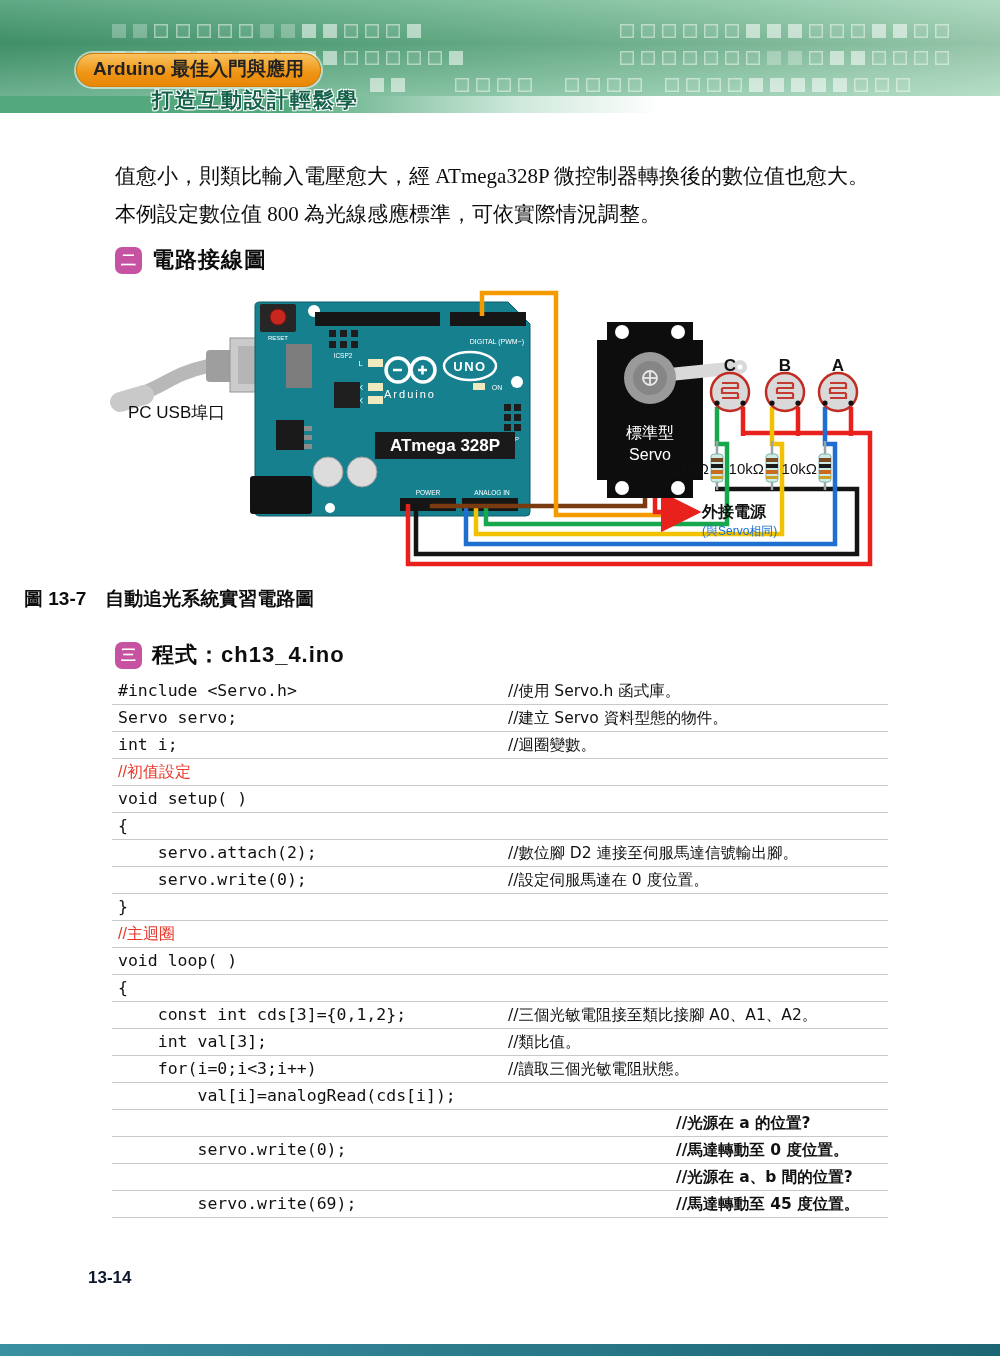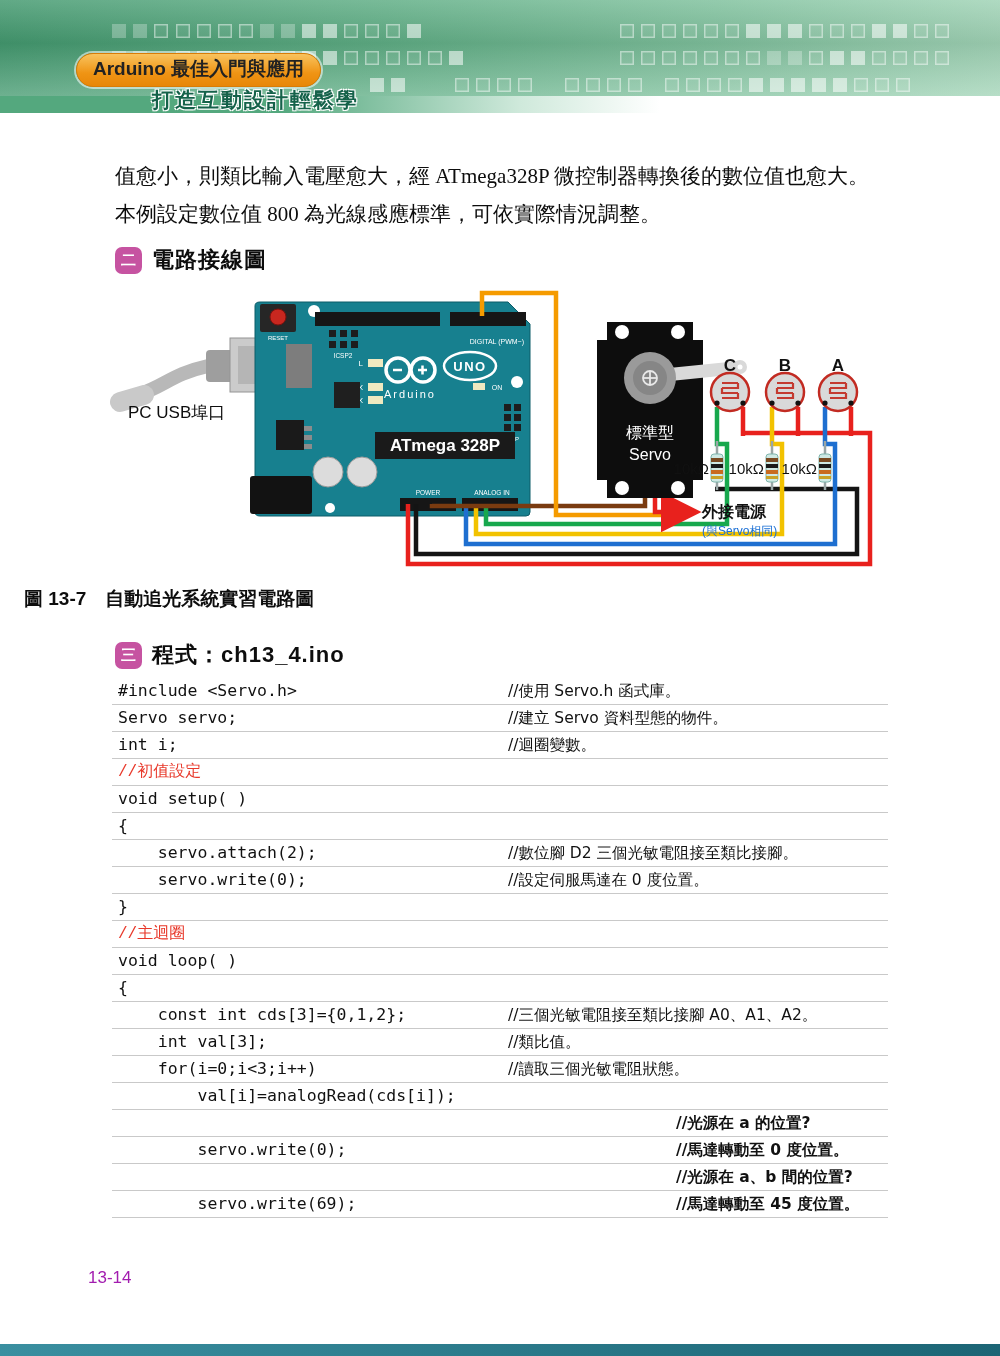--- a/index.html
+++ b/index.html
@@ -41,23 +41,23 @@
   svg text{font-family:"Liberation Sans",sans-serif;}
 
   
   #code-table{position:absolute;left:112px;top:678px;width:776px;}
   .code-row{position:relative;height:26px;line-height:26px;border-bottom:1px solid #c9c9c9;white-space:pre;}
   .code-row .code{position:absolute;left:6px;top:0;font-family:"DejaVu Sans Mono","Liberation Mono",monospace;
     font-size:16.5px;color:#111;white-space:pre;}
   .code-row .cmt{position:absolute;left:396px;top:0;font-family:"DejaVu Sans",sans-serif;
     font-size:15.5px;color:#111;white-space:pre;}
   .code-row .cmt.far{left:564px;font-weight:bold;}
-  .code-row.red .code{color:#e8382a;font-family:Liberation Mono, monospace;font-size:16px;}
-
-  #page-number{position:absolute;left:88px;top:1268px;font-size:17px;color:#a21caf;}
+  .code-row.red .code{color:#e8382a;font-family:Liberation Sans, sans-serif;font-size:16px;}
+
+  #page-number{position:absolute;left:88px;top:1268px;font-size:17px;color:#0f172a;font-weight:bold;}
   #bottom-bar{position:absolute;left:0;bottom:0;width:1000px;height:12px;
     background:linear-gradient(to right,#3a8fa0,#1c6575);}
 </style>
 </head>
 <body>
 
 <div id="page">
 
   <div id="header">
       <div class="hsq f" style="left: 112px; top: 24px;"></div>
@@ -361,21 +361,21 @@
     <div class="title">程式：ch13_4.ino</div>
   </div>
 
   <div id="code-table">
       <div class="code-row"><span class="code">#include &lt;Servo.h&gt;</span><span class="cmt">//使用 Servo.h 函式庫。</span></div>
       <div class="code-row"><span class="code">Servo servo;</span><span class="cmt">//建立 Servo 資料型態的物件。</span></div>
       <div class="code-row"><span class="code">int i;</span><span class="cmt">//迴圈變數。</span></div>
       <div class="code-row red"><span class="code">//初值設定</span></div>
       <div class="code-row"><span class="code">void setup( )</span></div>
       <div class="code-row"><span class="code">{</span></div>
-      <div class="code-row"><span class="code">    servo.attach(2);</span><span class="cmt">//數位腳 D2 三個光敏電阻接至類比接腳。</span></div>
+      <div class="code-row"><span class="code">    servo.attach(2);</span><span class="cmt">//數位腳 D2 連接至伺服馬達信號輸出腳。</span></div>
       <div class="code-row"><span class="code">    servo.write(0);</span><span class="cmt">//設定伺服馬達在 0 度位置。</span></div>
       <div class="code-row"><span class="code">}</span></div>
       <div class="code-row red"><span class="code">//主迴圈</span></div>
       <div class="code-row"><span class="code">void loop( )</span></div>
       <div class="code-row"><span class="code">{</span></div>
       <div class="code-row"><span class="code">    const int cds[3]={0,1,2};</span><span class="cmt">//三個光敏電阻接至類比接腳 A0、A1、A2。</span></div>
       <div class="code-row"><span class="code">    int val[3];</span><span class="cmt">//類比值。</span></div>
       <div class="code-row"><span class="code">    for(i=0;i&lt;3;i++)</span><span class="cmt">//讀取三個光敏電阻狀態。</span></div>
       <div class="code-row"><span class="code">        val[i]=analogRead(cds[i]);</span></div>
       <div class="code-row"><span class="cmt far">//光源在 a 的位置?</span></div>

